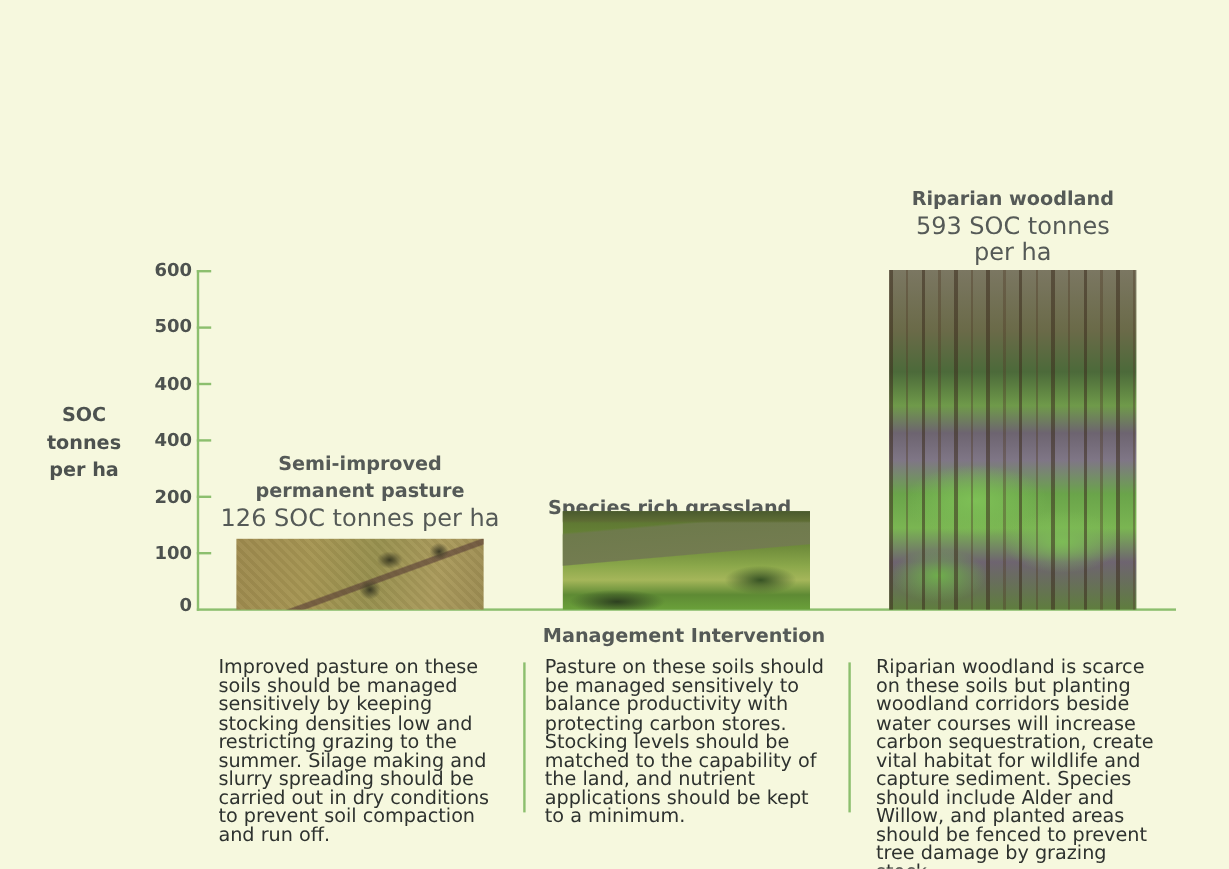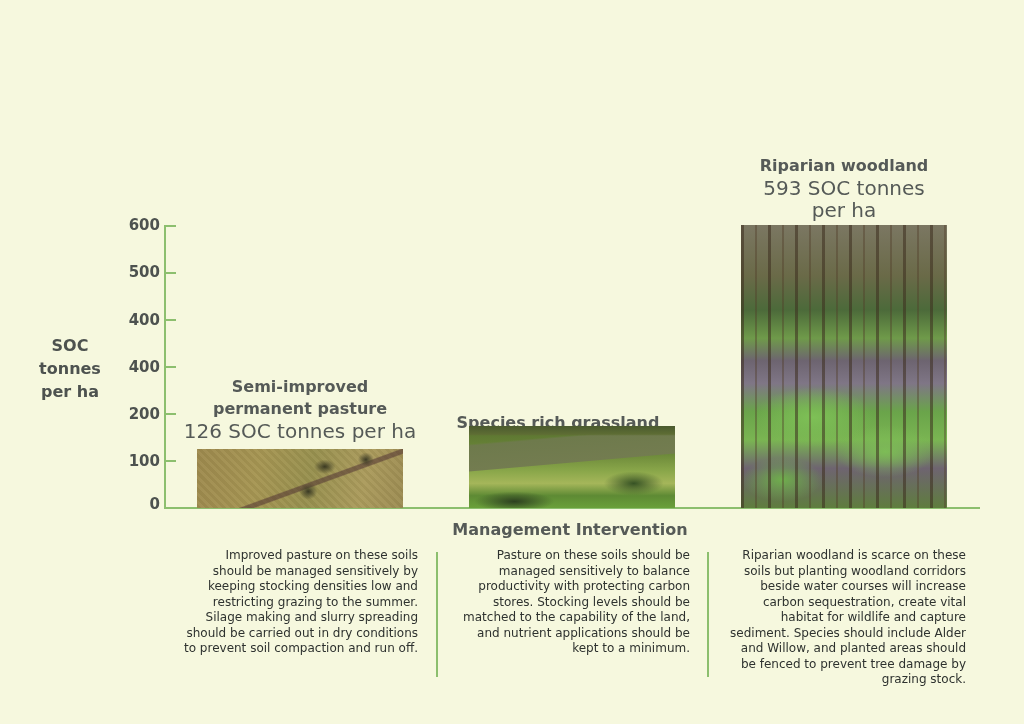--- a/index.html
+++ b/index.html
@@ -26,21 +26,21 @@
     text-align:center; font-weight:bold; font-size:16px; color:#555a57; line-height:22px;
   }
   .bar-value {
     text-align:center; font-size:20px; color:#555a57; line-height:22px;
   }
   .xlabel {
     left:400px; width:340px; top:520px; text-align:center;
     font-weight:bold; font-size:16px; color:#555a57;
   }
   .desc {
-    font-size:12px; line-height:15.5px; text-align:right; color:#2e322f;
+    font-size:16px; line-height:15.5px; text-align:left; color:#2e322f;
   }
   .divider { width:1.5px; background:#8cbf6e; }
 
   
   .img-pasture {
     background:
       radial-gradient(ellipse 12px 8px at 62% 30%, #3b3a22 0%, transparent 90%),
       radial-gradient(ellipse 10px 9px at 54% 72%, #3a3a24 0%, transparent 90%),
       radial-gradient(ellipse 9px 8px at 82% 18%, #3d3b26 0%, transparent 90%),
       linear-gradient(160deg, transparent 55%, rgba(80,50,50,0.55) 56%, rgba(80,50,50,0.55) 59%, transparent 60%),

